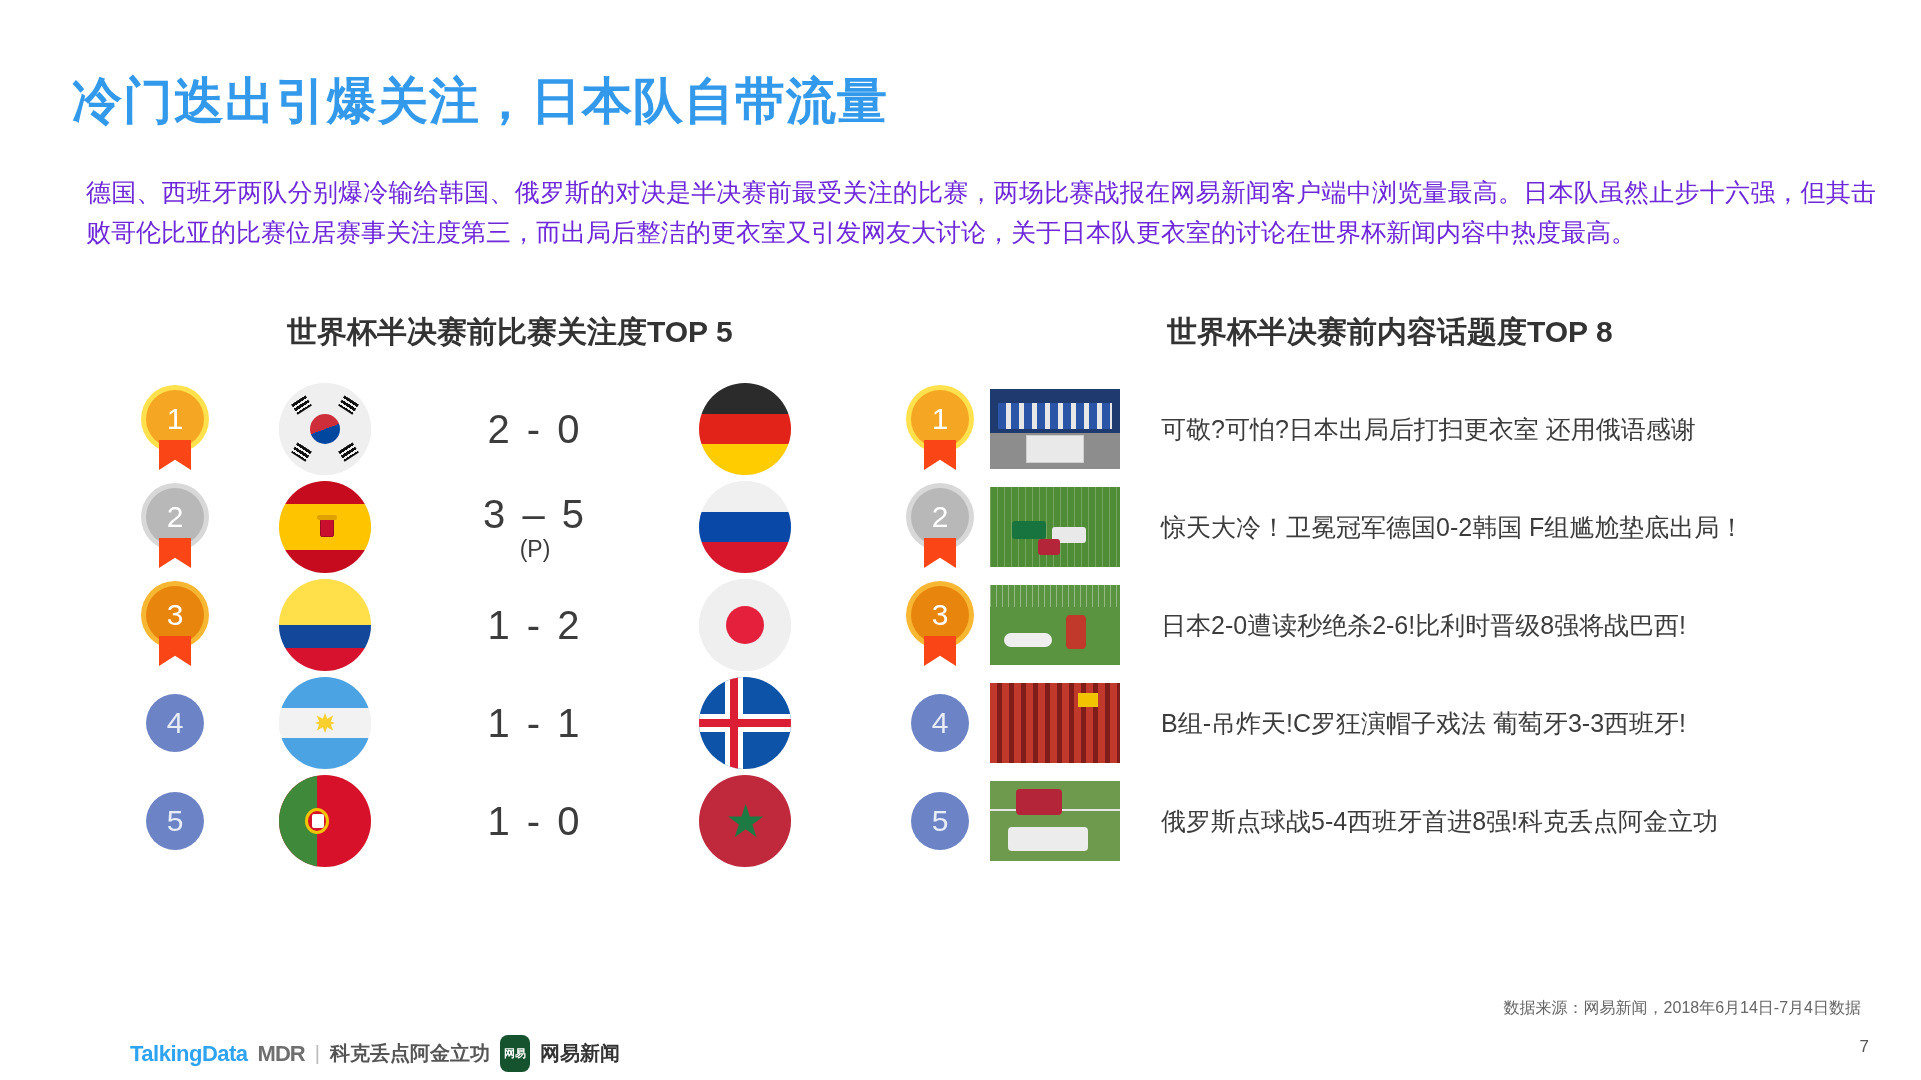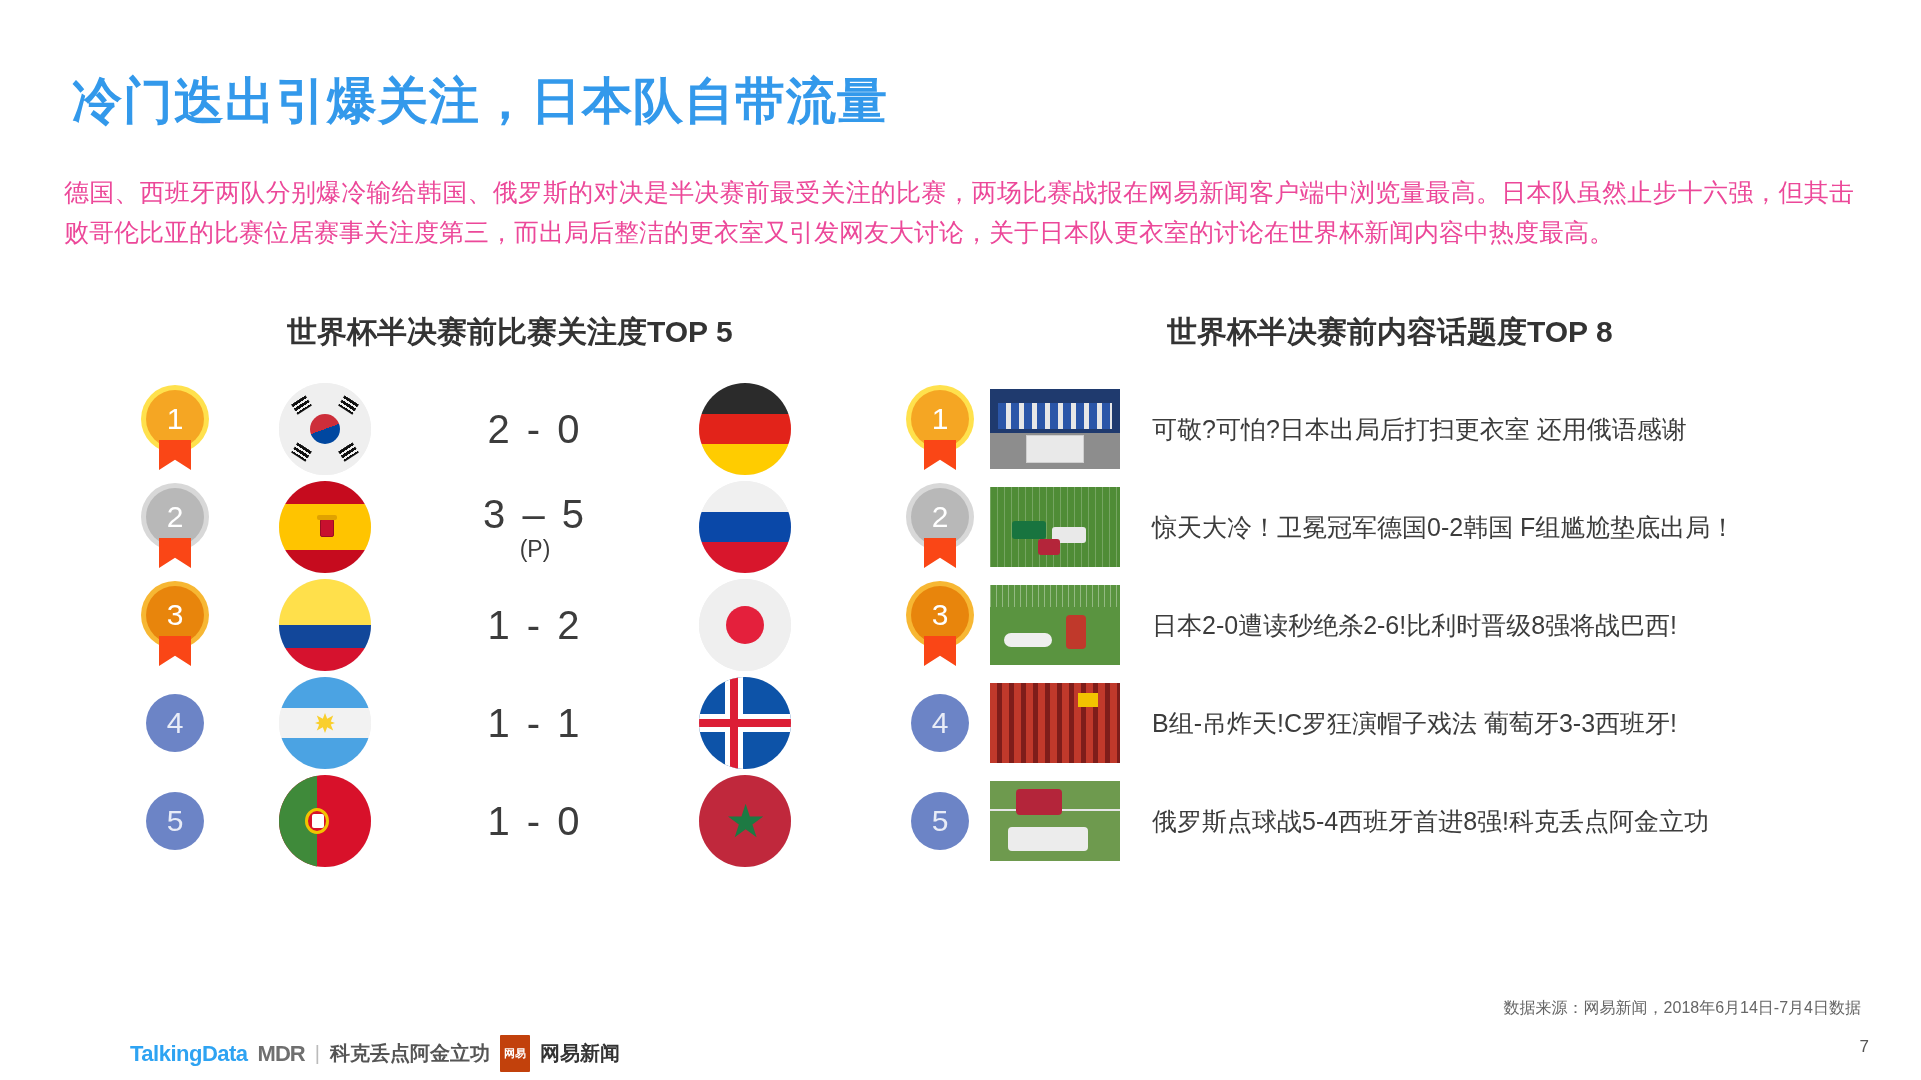--- a/index.html
+++ b/index.html
@@ -12,22 +12,22 @@
   }
   .slide { position: relative; width: 1921px; height: 1080px; background:#fff; }
 
   
   .title {
     position: absolute; left: 72px; top: 68px;
     font-size: 50px; font-weight: 700; color: #3399eb;
     letter-spacing: 1px; white-space: nowrap;
   }
   .intro {
-    position: absolute; left: 64px; top: 172px; width: 1790px;
-    font-size: 25px; line-height: 40px; color: #ec4899;
+    position: absolute; left: 86px; top: 172px; width: 1790px;
+    font-size: 25px; line-height: 40px; color: #6d28d9;
     text-align: justify;
   }
 
   
   .panel-head {
     position: absolute; font-size: 30px; font-weight: 700; color: #333333;
     white-space: nowrap;
   }
   .panel-head.left  { left: 287px; top: 312px; }
   .panel-head.right { left: 1167px; top: 312px; }
@@ -75,43 +75,43 @@
 
   
   .news { position: absolute; left: 890px; top: 380px; width: 1000px; }
   .news-row { position: relative; height: 98px; display: flex; align-items: center; }
   .news-rank { width: 100px; display:flex; justify-content:center; align-items:center; }
   .thumb {
     width: 130px; height: 80px; flex: 0 0 130px; overflow: hidden;
     position: relative; background:#4b5a33;
   }
   .news-text {
-    margin-left: 32px; font-size: 25px; line-height: 34px; color: #3c3c3c;
+    margin-left: 41px; font-size: 25px; line-height: 34px; color: #3c3c3c;
     max-width: 600px;
   }
 
   
   .source {
     position: absolute; right: 60px; top: 995px; width: 1100px;
     text-align: right; font-size: 16px; line-height: 26px; color: #666;
   }
   .page-no {
     position: absolute; right: 52px; top: 1037px; font-size: 17px; color: #555;
   }
   .logos {
     position: absolute; left: 86px; top: 1035px;
     display: flex; align-items: center; gap: 10px;
   }
   .logo-td { font-size: 22px; font-weight: 700; color: #2ea3f2; letter-spacing:-0.5px;margin-left:44px; }
   .logo-mdr { font-size: 22px; font-weight: 700; color: #6f6f6f; letter-spacing:-1px; }
   .logo-mdr-sep { color:#bbb; font-size:20px; }
   .logo-mdr-cn { font-size: 20px; font-weight: 700; color: #555; }
   .logo-163-badge {
-    background:#c2410c; color:#fff; font-size:11px; font-weight:700;
-    padding: 13px 4px; border-radius:1px; line-height:1;
+    background:#14532d; color:#fff; font-size:11px; font-weight:700;
+    padding: 13px 4px; border-radius:8px; line-height:1;
   }
   .logo-163-cn { font-size: 20px; font-weight: 700; color: #333; }
 </style>
 </head>
 <body>
 
 <div class="slide">
 
   <div class="title">冷门迭出引爆关注，日本队自带流量</div>
   <div class="intro">德国、西班牙两队分别爆冷输给韩国、俄罗斯的对决是半决赛前最受关注的比赛，两场比赛战报在网易新闻客户端中浏览量最高。日本队虽然止步十六强，但其击败哥伦比亚的比赛位居赛事关注度第三，而出局后整洁的更衣室又引发网友大讨论，关于日本队更衣室的讨论在世界杯新闻内容中热度最高。</div>

